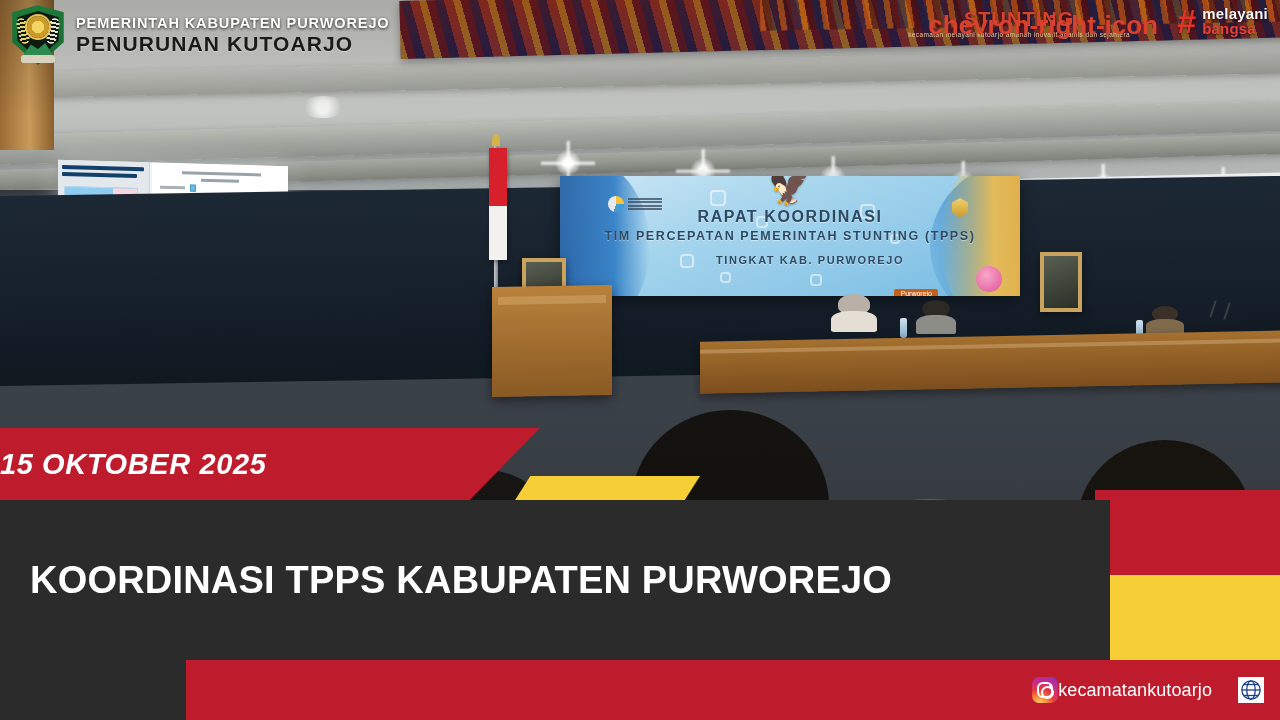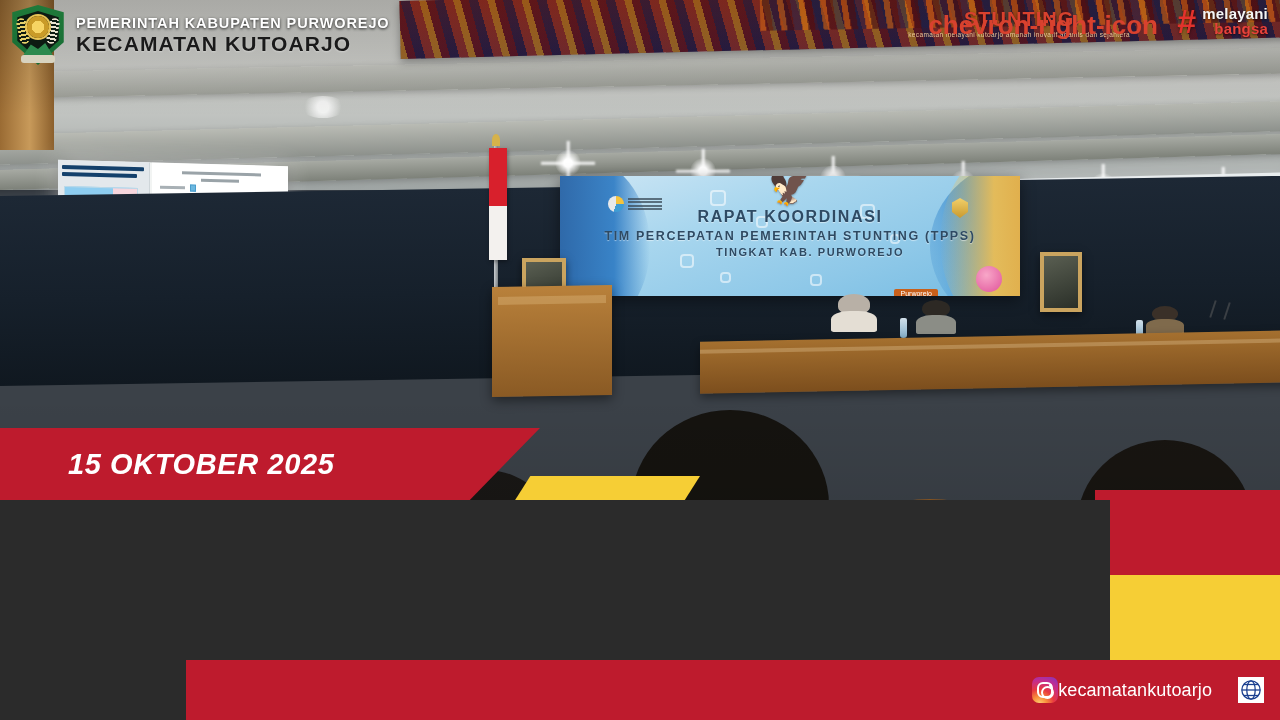--- a/index.html
+++ b/index.html
@@ -136,21 +136,21 @@
   .bn-logo { position:absolute; left:48px; top:20px; display:flex; gap:4px; align-items:center; z-index:3; }
   .bn-logo .mark { width:16px; height:16px; border-radius:50%;
     background:conic-gradient(#f5c33c 0 25%, #3f9cd4 25% 55%, #e8e9ea 55% 100%); }
   .bn-logo .lines { display:flex; flex-direction:column; gap:1.5px; }
   .bn-logo .lines i { display:block; width:34px; height:2px; background:#3a4a57; opacity:.75; }
   .bn-text { position:absolute; left:0; right:0; top:32px; text-align:center; z-index:3; }
   .bn-text div { color:#2e4a63; font-weight:bold; letter-spacing:1.6px;
     text-shadow:0 1px 1px rgba(255,255,255,.5); }
   .bn-l1 { font-size:16px; }
   .bn-l2 { font-size:12.5px; margin-top:3px; }
-  .bn-l3 { font-size:11px; margin-top:3px;padding-left:40px; }
+  .bn-l3 { font-size:11px; margin-top:11px;padding-left:40px; }
   .bn-l4 { font-size:11px; margin-top:3px; }
   .bn-kid { position:absolute; right:18px; bottom:4px; width:26px; height:26px;
     border-radius:50%; background:radial-gradient(circle at 40% 35%,#f8a7c8,#e0539a); z-index:3; }
   .bn-tag { position:absolute; right:82px; bottom:-2px; background:#c8601b;
     color:#fff; font-size:7px; padding:1px 6px; border-radius:2px; z-index:3;}
   .bn-emblem { position:absolute; right:52px; top:22px; width:16px; height:20px;
     background:linear-gradient(180deg,#f2d06a,#c99a2f); z-index:3;
     clip-path:polygon(50% 0,100% 22%,100% 70%,50% 100%,0 70%,0 22%); }
 
   
@@ -275,21 +275,21 @@
   .htext .l1 { color:#fff; font-size:14.5px; font-weight:bold; letter-spacing:.9px;
     text-shadow:0 1px 3px rgba(0,0,0,.85); }
   .htext .l2 { color:#1a1a1a; font-size:21px; font-weight:bold; letter-spacing:1.1px;
     text-shadow:0 1px 2px rgba(255,255,255,.35); margin-top:1px; }
 
   
   .brandlock { position:absolute; right:12px; top:6px; z-index:40;
     display:flex; align-items:center; gap:6px; }
   .bl-hash { color:#e2322c; font-size:34px; font-weight:bold; line-height:.85;
     text-shadow:0 1px 3px rgba(0,0,0,.5); }
-  .bl-words { line-height:1.0;text-align:right; }
+  .bl-words { line-height:1.0; }
   .bl-words .w1 { color:#f3f4f5; font-size:15px; font-weight:bold; letter-spacing:.2px;
     text-shadow:0 1px 3px rgba(0,0,0,.75); }
   .bl-words .w2 { color:#e8413a; font-size:15px; font-weight:bold; letter-spacing:.2px;
     text-shadow:0 1px 2px rgba(0,0,0,.55); }
   .bl-logo { position:absolute; right:150px; top:8px; z-index:40; text-align:center; }
   .bl-logo .big { color:#d8412e; font-size:20px; font-weight:bold; letter-spacing:1px;
     text-shadow:0 1px 3px rgba(0,0,0,.6); filter:blur(.4px); }
   .bl-logo .small { color:#e9c79a; font-size:6.5px; letter-spacing:.4px; line-height:1.25;
     filter:blur(.2px); }
   .bl-arrow { position:absolute; right:122px; top:10px; z-index:40;
@@ -305,21 +305,21 @@
     z-index:45;
   }
 
   .date-band {
     position:absolute; left:0; top:428px; width:540px; height:72px; z-index:50;
     display:flex; align-items:center;
     clip-path:polygon(0 0, 100% 0, 87% 100%, 0 100%);
   }
   .date-band span {
     color:#ffffff; font-size:29px; font-weight:bold; font-style:italic;
-    letter-spacing:.6px; padding-left:68px;
+    letter-spacing:.6px; 
   }
 
   .yellow-slab {
     position:absolute; left:505px; top:476px; width:195px; height:40px; z-index:48;
     clip-path:polygon(13% 0, 100% 0, 87% 100%, 0 100%);
   }
 
   .title-band {
     position:absolute; left:0; top:500px; width:1110px; height:160px; z-index:49;
     display:flex; flex-direction:column; justify-content:center;
@@ -560,21 +560,21 @@
       <div class="shield" style="background:linear-gradient(180deg,#1f7a3a,#176b33)"></div>
       <div class="inner"></div>
       <div class="rice2"></div>
       <div class="rice"></div>
       <div class="star"></div>
       <div class="mount"></div>
       <div class="scroll"></div>
     </div>
     <div class="htext">
       <div class="l1">PEMERINTAH KABUPATEN PURWOREJO</div>
-      <div class="l2">KECAMATAN KUTOARJO</div>
+      <div class="l2">PENURUNAN KUTOARJO</div>
     </div>
   </div>
 
   <div class="bl-logo">
     <div class="big">STUNTING</div>
     <div class="small">kecamatan melayani kutoarjo amanah inovatif agamis dan sejahtera</div>
   </div>
   <div class="bl-arrow">chevron-right-icon</div>
   <div class="brandlock">
     <div class="bl-hash">#</div>
@@ -587,20 +587,21 @@
   <div class="side-red" id="sideRed" style="background: rgb(190, 27, 45);"></div>
   <div class="side-yellow" id="sideYellow" style="background: rgb(246, 206, 53);"></div>
 
   <div class="date-band" id="dateBand" style="background: rgb(190, 27, 45);">
     <span>15 OKTOBER 2025</span>
   </div>
 
   <div class="yellow-slab" id="yellowSlab" style="background: rgb(246, 206, 53);"></div>
 
   <div class="title-band" id="titleBand" style="background: rgb(43, 43, 43);">
+    <div class="tl" style="color: rgb(255, 255, 255);">KOORDINASI TPPS KABUPATEN PURWOREJO</div>
   </div>
 
   <div class="bottom-left-pad" id="bottomPad" style="background: rgb(43, 43, 43);"></div>
 
   <div class="bottom-bar" id="bottomBar" style="background: rgb(190, 27, 45);">
     <div class="contact">
       <div class="ig-icon">
           <span class="ig-dot"></span>
         </div>
       <div class="label">kecamatankutoarjo</div>

